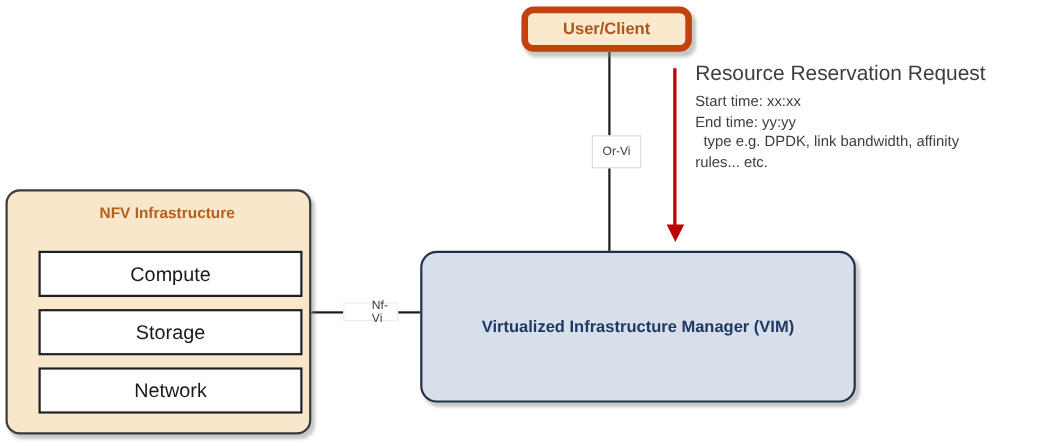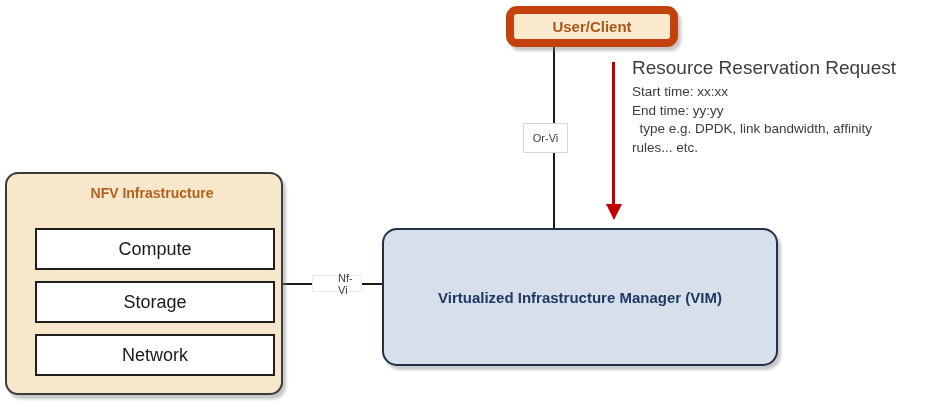--- a/index.html
+++ b/index.html
@@ -27,21 +27,21 @@
   }
   .iface-label {
     position: absolute;
     background: #ffffff;
     color: #404040;
     font-size: 11px;
     display: flex; align-items: center; justify-content: center;
     box-sizing: border-box;
   }
   .orvi {
-    left: 523px; top: 123px;
+    left: 538px; top: 123px;
     width: 45px; height: 30px;
     border: 1px solid #d9d9d9;
   }
   .nfvi {
     left: 312px; top: 275px;
     width: 50px; height: 17px;
     border: 1px solid #ececec;
     padding-left: 25px;
   }
 
@@ -61,24 +61,24 @@
     border-top: 16px solid #c00000;
   }
 
   
   .node {
     position: absolute;
     box-sizing: border-box;
     box-shadow: 3px 4px 3px rgba(130,130,130,0.45);
   }
   .user-box {
-    left: 506px; top: 6px;
-    width: 172px; height: 41px;
+    left: 474px; top: 6px;
+    width: 155px; height: 41px;
     background: #fae9cd;
-    border: 8px solid #c2410c;
+    border: 6px solid #c2410c;
     border-radius: 11px;
     display: flex; align-items: center; justify-content: center;
     color: #a9571c;
     font-weight: bold;
     font-size: 15px;
   }
   .nfv-box {
     left: 5px; top: 172px;
     width: 278px; height: 223px;
     background: #f8e7ca;

